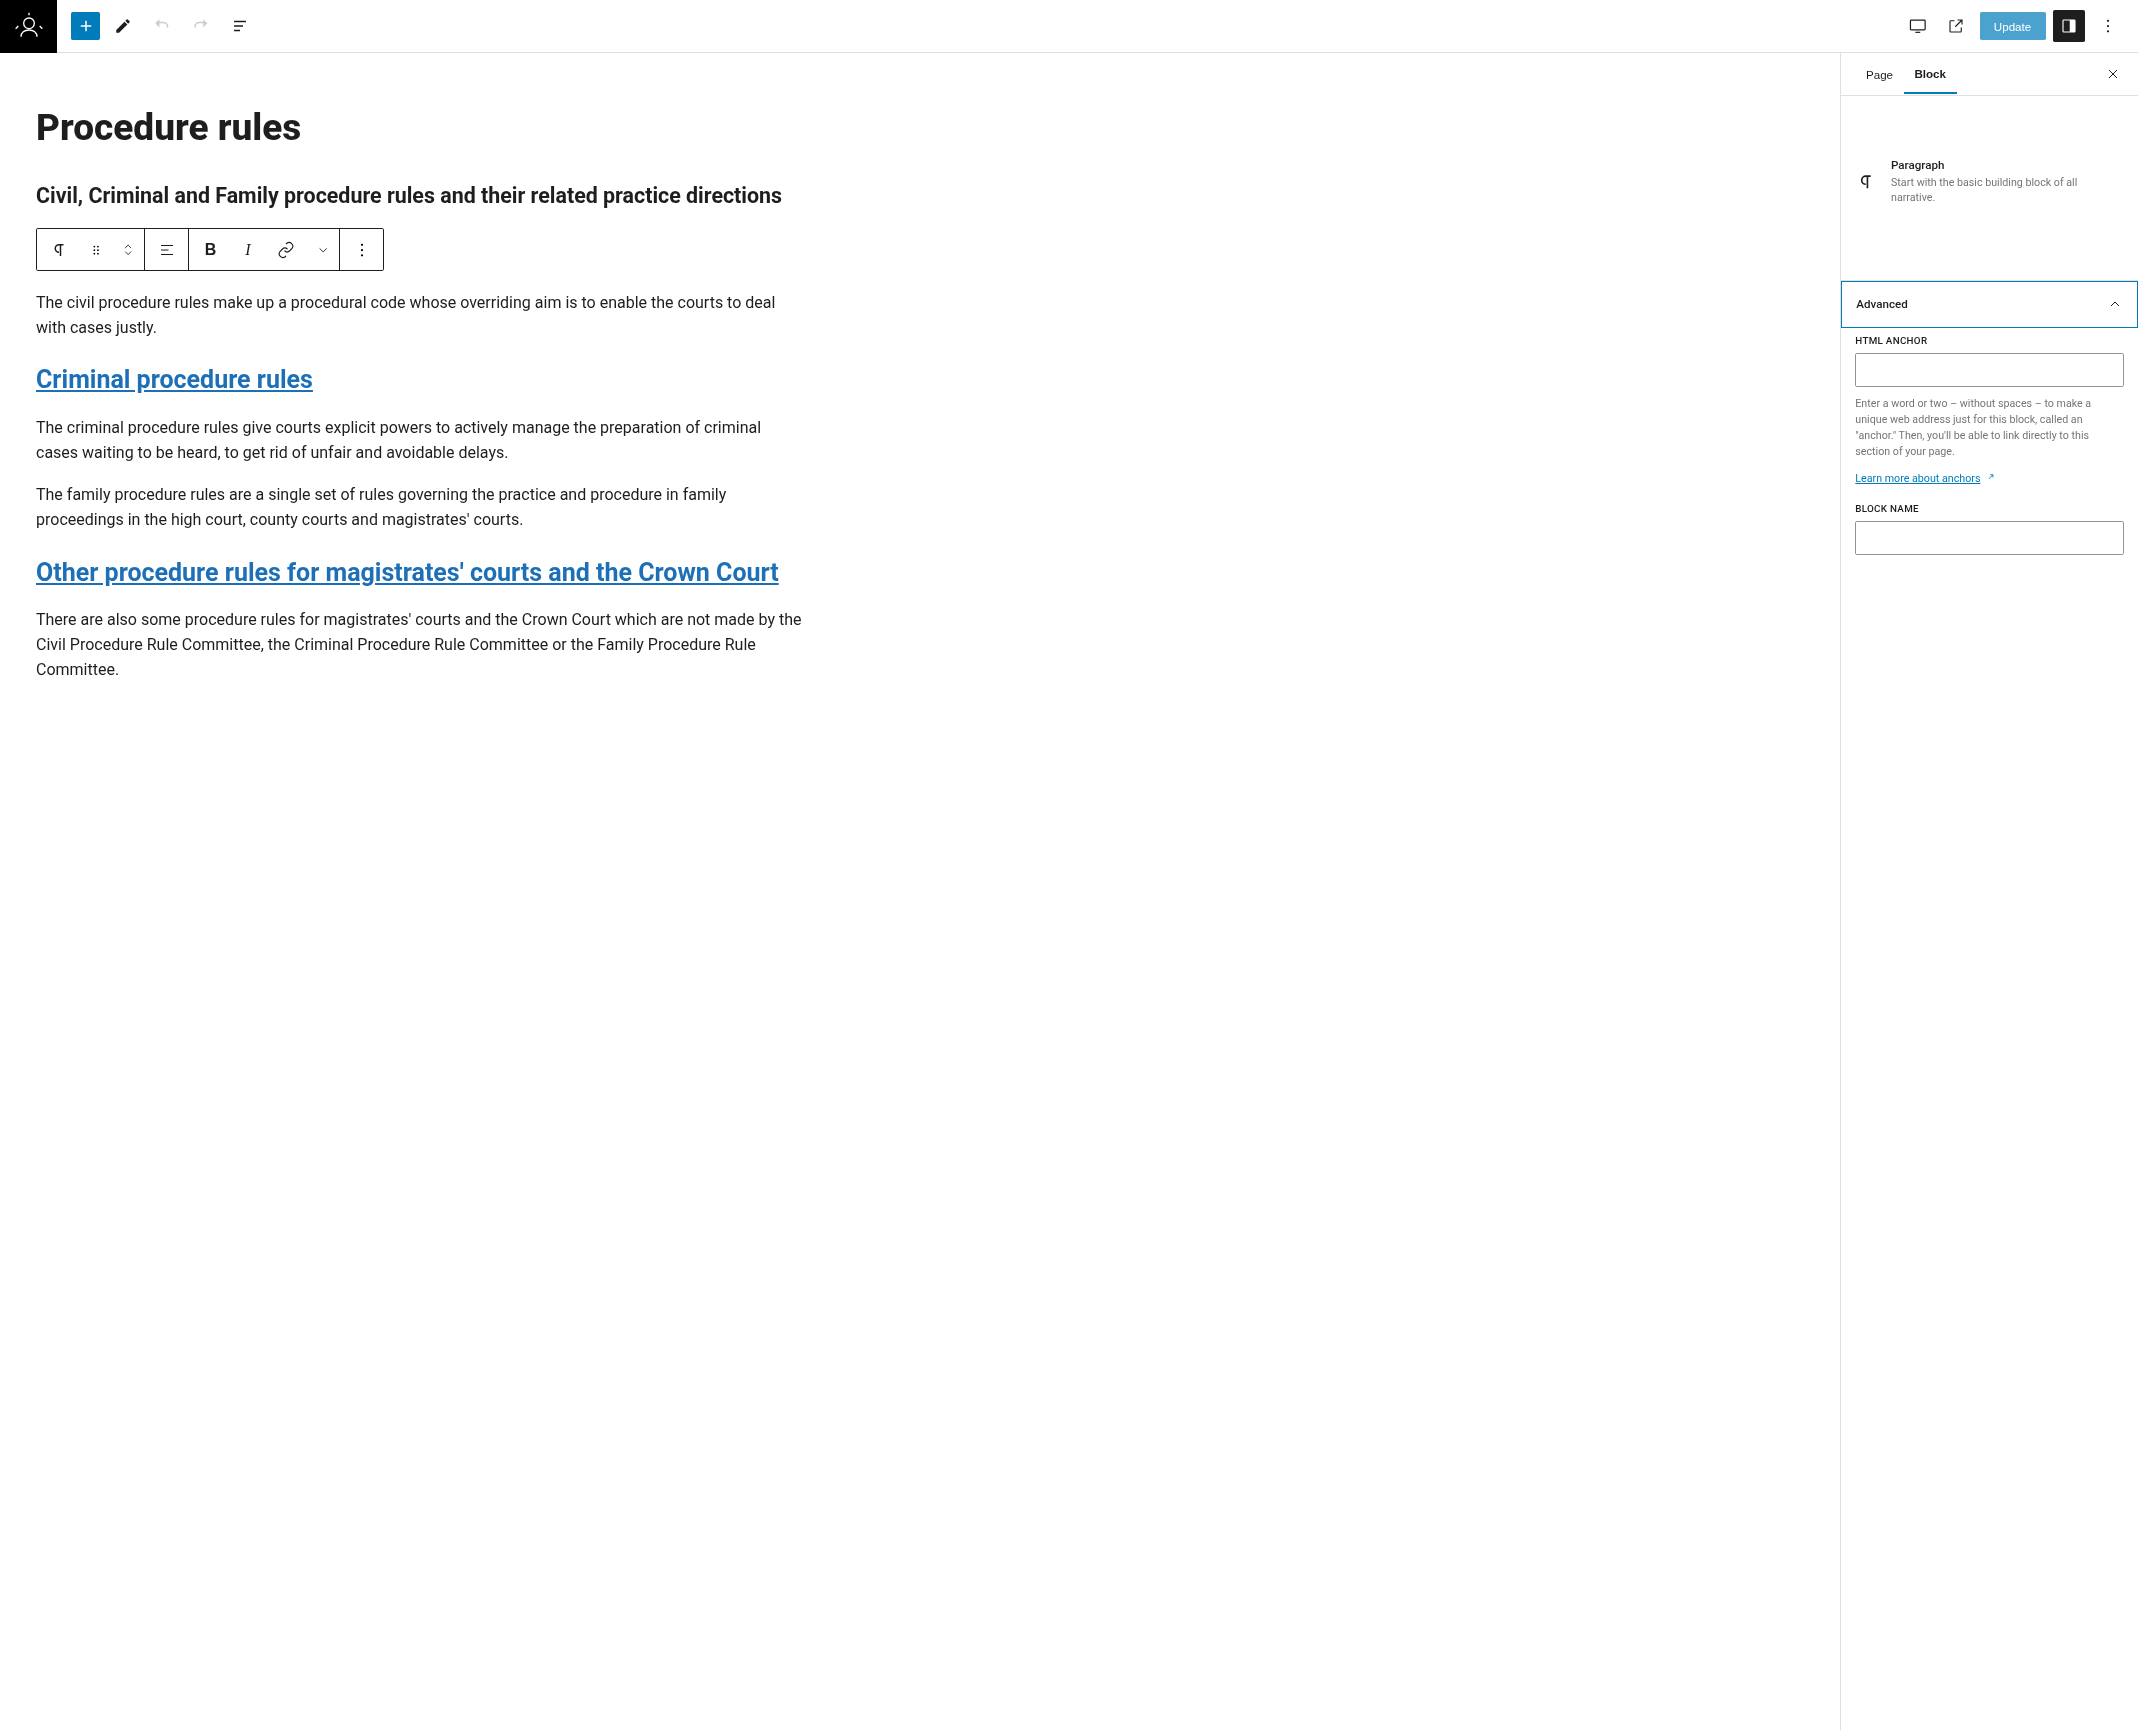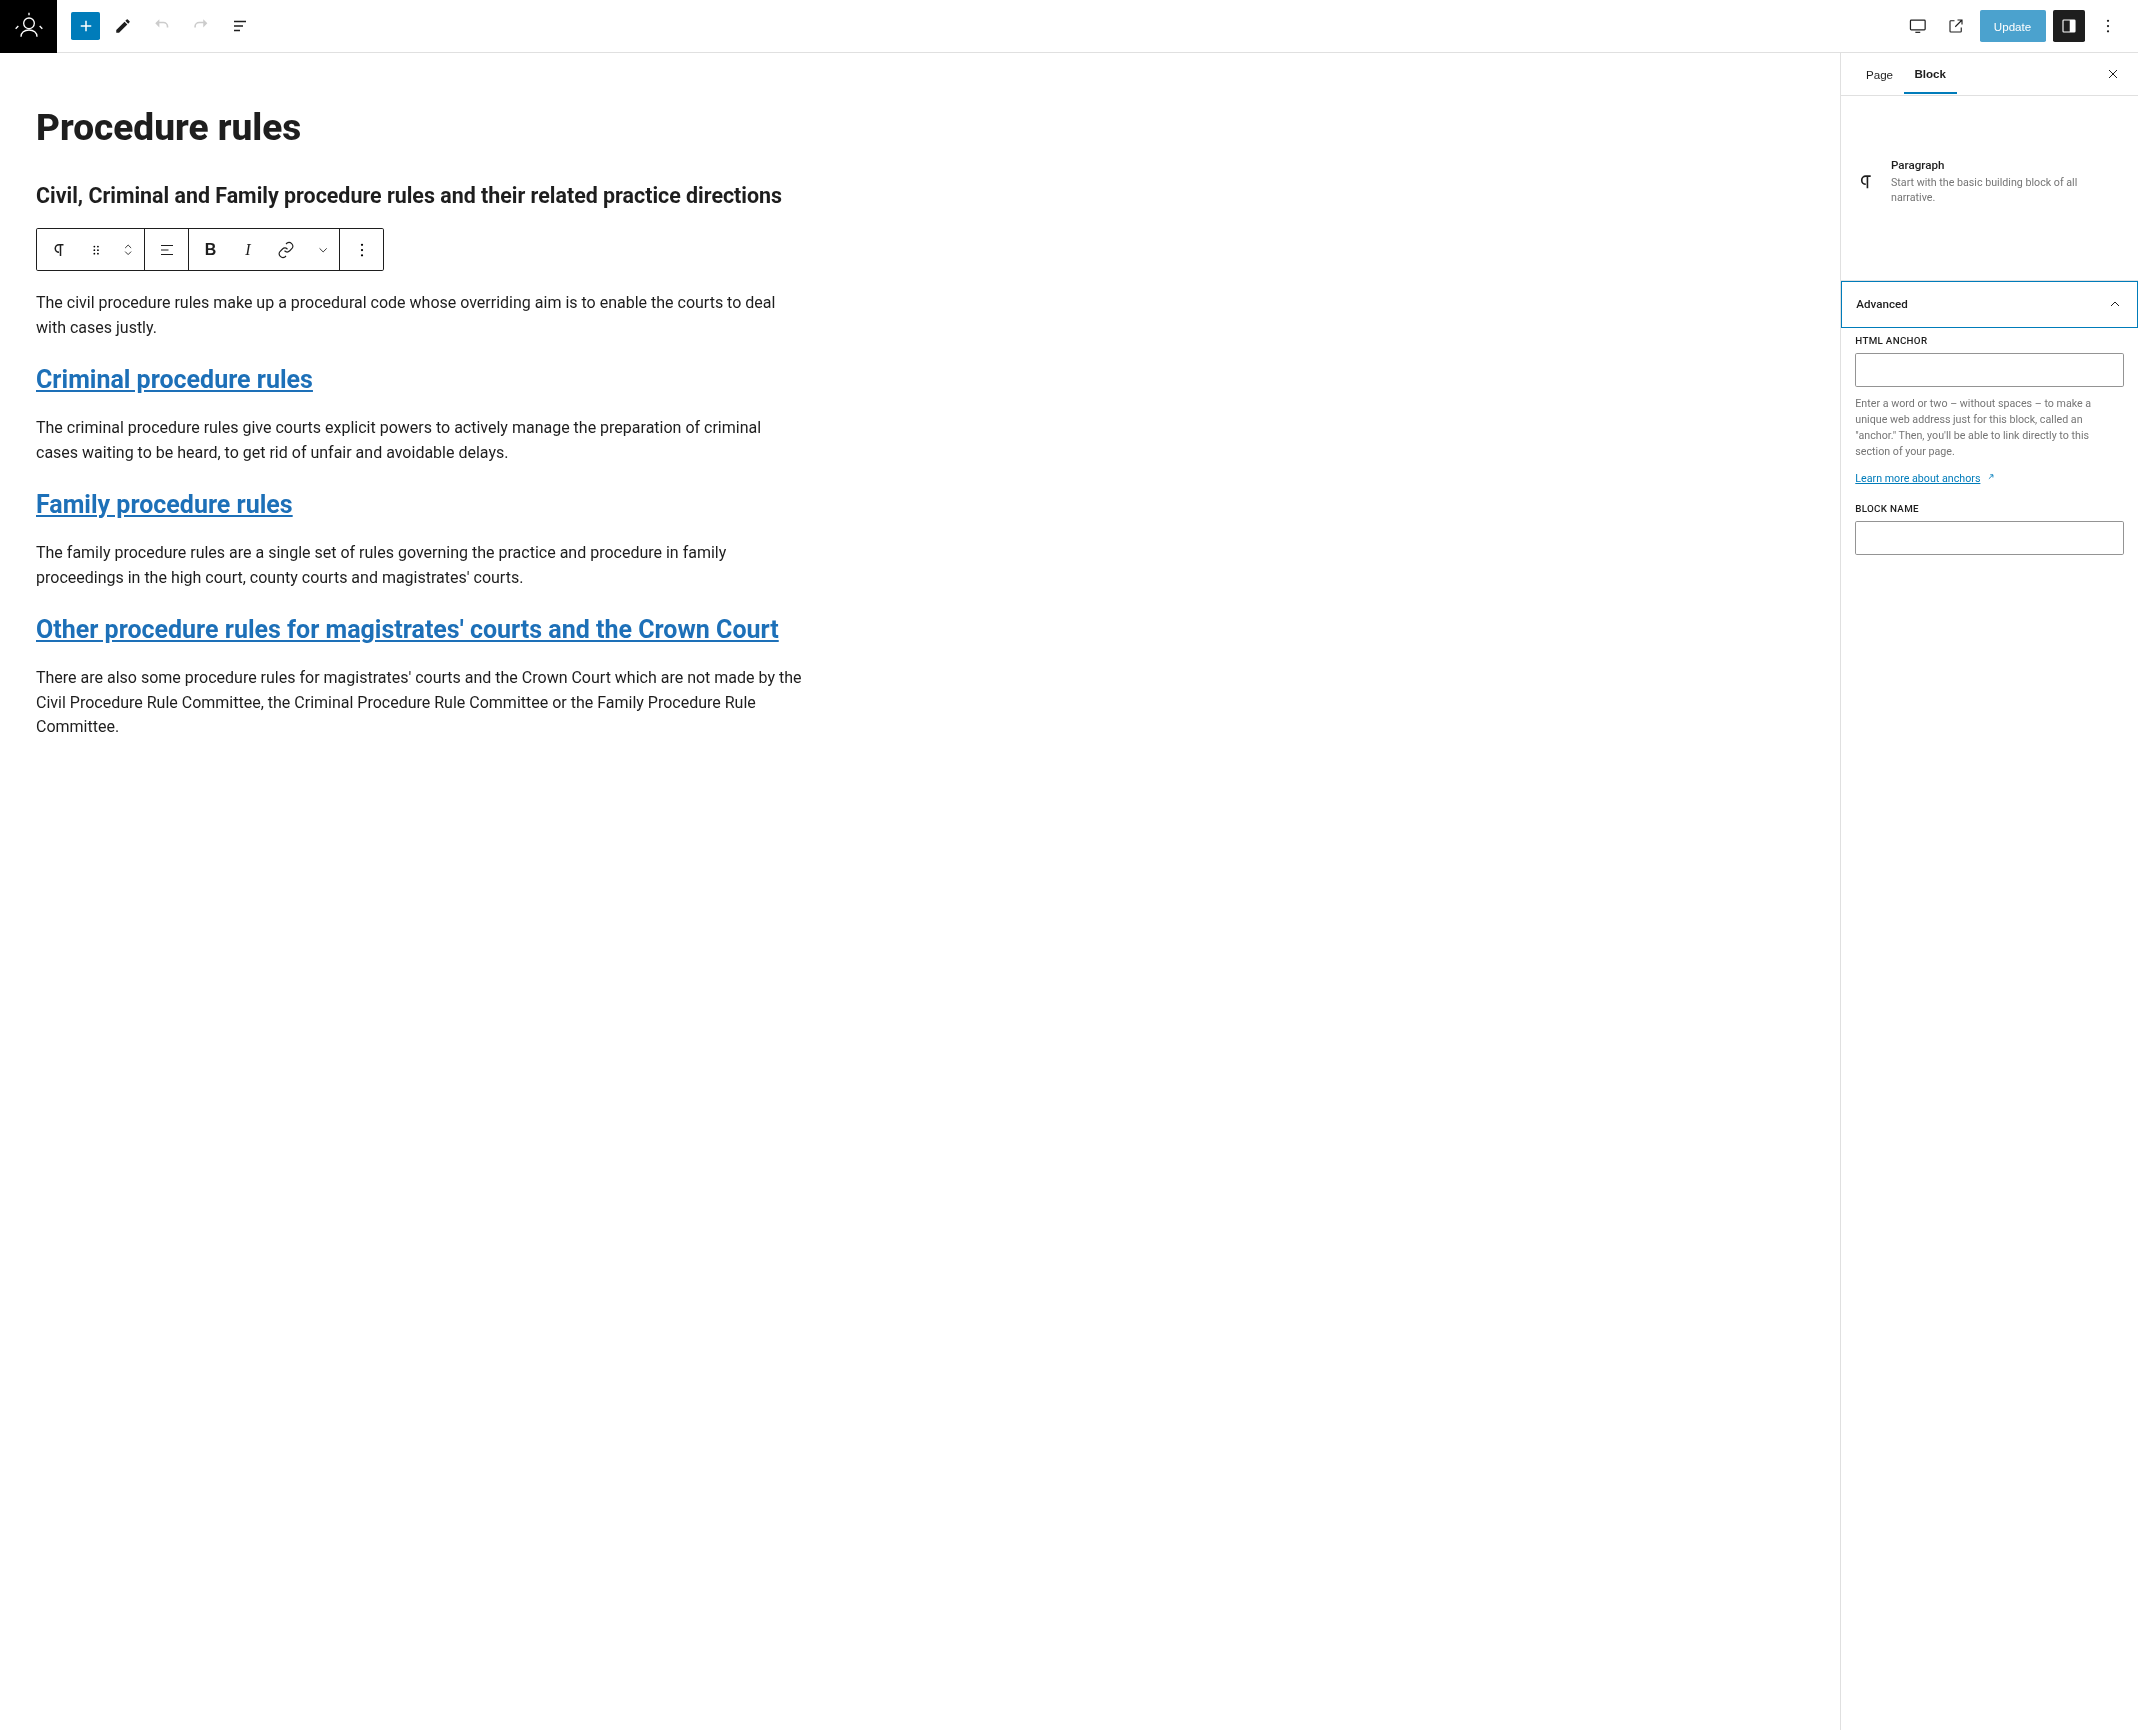--- a/index.html
+++ b/index.html
@@ -6,21 +6,21 @@
 body { font-family: -apple-system, BlinkMacSystemFont, "Segoe UI", Roboto, sans-serif; font-size: 11.6px; color: #1e1e1e; background: #fff; }
 .app { display: flex; flex-direction: column; height: 100vh; }
 
 
 .top-toolbar { display: flex; align-items: center; height: 53px; border-bottom: 0.9px solid #e0e0e0; }
 .site-logo { width: 57px; height: 53px; background: #000; display: flex; align-items: center; justify-content: center; color: #fff; }
 .toolbar-left { display: flex; align-items: center; gap: 7.1px; padding-left: 14.3px; }
 .btn-icon { width: 32px; height: 32px; display: flex; align-items: center; justify-content: center; background: transparent; border: none; border-radius: 1.8px; cursor: pointer; color: #1e1e1e; }
 .btn-add { background: #007cba; color: #fff; width: 28.5px; height: 28.5px; border-radius: 1.8px; }
 .btn-icon.disabled { color: #bbb; }
-.toolbar-right { margin-left: auto; display: flex; gap: 7.1px; padding-right: 14.3px; }
+.toolbar-right { margin-left: auto; display: flex; align-items: center; gap: 7.1px; padding-right: 14.3px; }
 .btn-update { background: #007cba; color: #fff; padding: 7.1px 14.3px; border: none; border-radius: 1.8px; font-size: 11.6px; opacity: 0.7; }
 .btn-settings { background: #1e1e1e; color: #fff; width: 32px; height: 32px; border-radius: 1.8px; }
 
 
 .main { display: flex; flex: 1; overflow: hidden; }
 .editor { flex: 1; padding: 53px 36px; overflow-y: auto; }
 .editor h1 { font-size: 37px; font-weight: 800; margin-bottom: 32px; line-height: 1.2; }
 .editor h2 { font-size: 21.4px; font-weight: 700; margin-bottom: 18px; line-height: 1.3; }
 .editor h3 { font-size: 25px; font-weight: 700; margin: 25px 0 21.4px 0; }
 .editor h3 a { color: #1d70b8; text-decoration: underline; }
@@ -183,21 +183,20 @@
                 <circle cx="12" cy="12" r="1.5"></circle>
                 <circle cx="12" cy="19" r="1.5"></circle>
               </svg>
           </button>
         </div>
       </div>
 
       <p>The civil procedure rules make up a procedural code whose overriding aim is to enable the courts to deal with cases justly.</p>
       <h3><a href="#">Criminal procedure rules</a></h3>
       <p>The criminal procedure rules give courts explicit powers to actively manage the preparation of criminal cases waiting to be heard, to get rid of unfair and avoidable delays.</p>
-      <h3><a href="#">Family procedure rules</a></h3>
       <p>The family procedure rules are a single set of rules governing the practice and procedure in family proceedings in the high court, county courts and magistrates' courts.</p>
       <h3><a href="#">Other procedure rules for magistrates' courts and the Crown Court</a></h3>
       <p>There are also some procedure rules for magistrates' courts and the Crown Court which are not made by the Civil Procedure Rule Committee, the Criminal Procedure Rule Committee or the Family Procedure Rule Committee.</p>
     </div>
 
     <div class="sidebar">
       <div class="sb-tabs">
         <button class="sb-tab">Page</button>
         <button class="sb-tab active">Block</button>
         <button class="sb-close">

